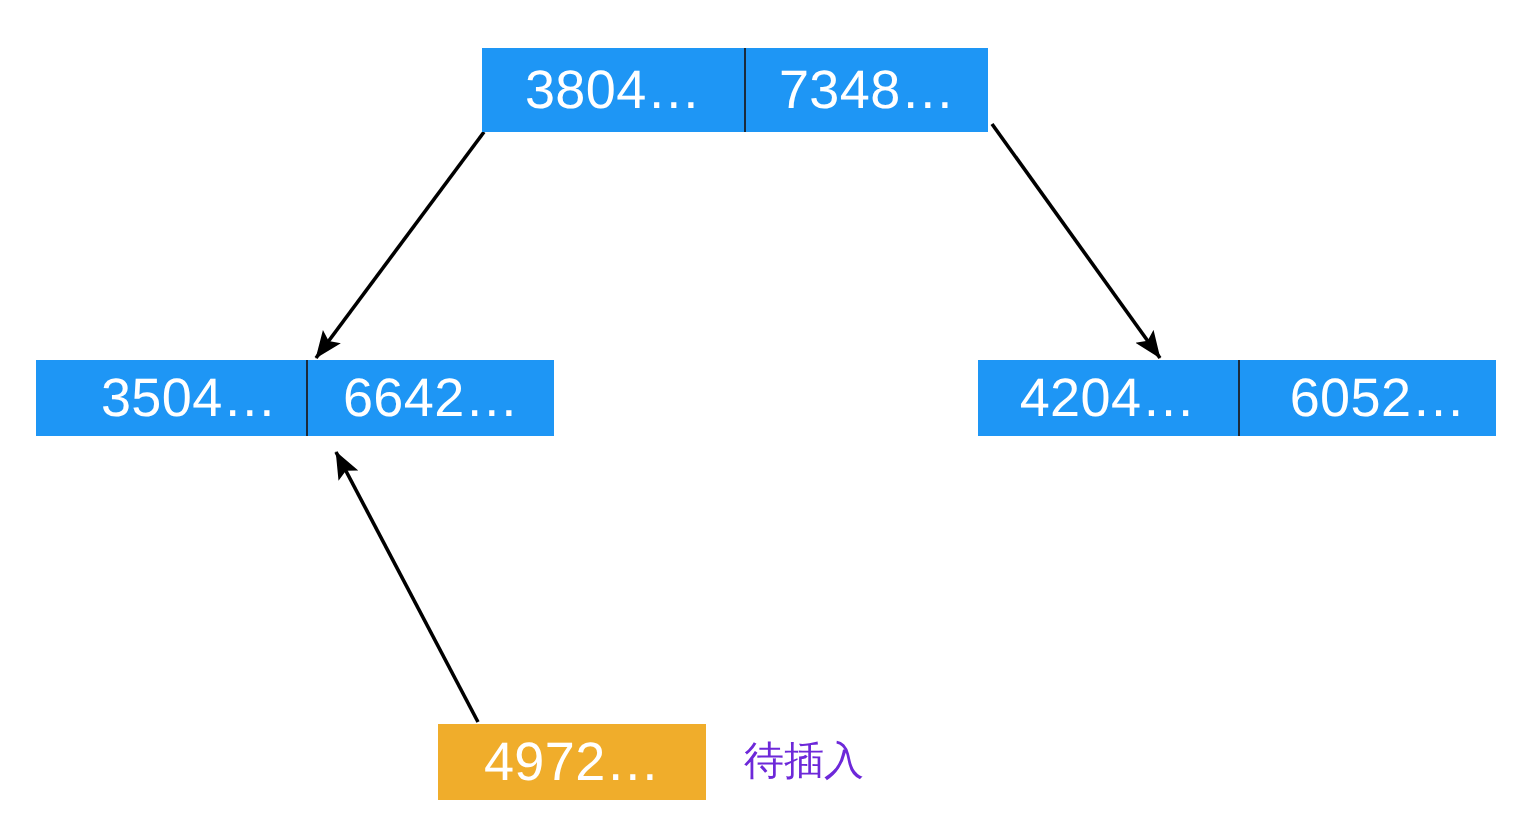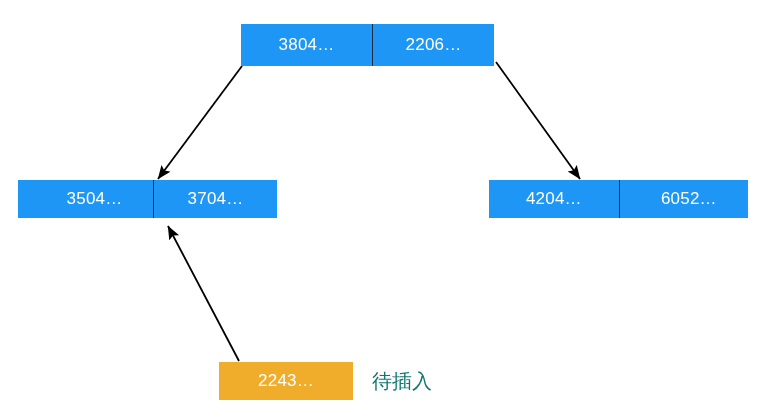--- a/index.html
+++ b/index.html
@@ -32,31 +32,31 @@
     flex-direction: row;
     align-items: stretch;
     box-sizing: border-box;
   }
   .cell {
     display: flex;
     align-items: center;
     justify-content: center;
     box-sizing: border-box;
     color: #ffffff;
-    font-size: 17px;
+    font-size: 27px;
     font-family: "Liberation Sans", "DejaVu Sans", sans-serif;
     letter-spacing: 0.2px;
     white-space: nowrap;
   }
   .cell.divided {
     border-right: 1.5px solid #1b2a3a;
   }
   .label {
     position: absolute;
-    color: #0f766e;
+    color: #6d28d9;
     font-size: 20px;
     font-family: "Liberation Sans", "DejaVu Sans", sans-serif;
     white-space: nowrap;
     line-height: 1;
   }
 </style>
 </head>
 <body>
 
 <div id="canvas">
@@ -70,31 +70,31 @@
     <g id="arrows-group">
         <line x1="242" y1="66" x2="158" y2="179" stroke="#000000" stroke-width="1.8" marker-end="url(#arrowhead)"></line>
         <line x1="496" y1="62" x2="580" y2="179" stroke="#000000" stroke-width="1.8" marker-end="url(#arrowhead)"></line>
         <line x1="239" y1="361" x2="168" y2="226" stroke="#000000" stroke-width="1.8" marker-end="url(#arrowhead)"></line>
       </g>
   </svg>
 
   <div id="nodes-group">
       <div class="node" style="left: 241px; top: 24px; width: 253px; height: 42px; background: rgb(30, 150, 245);">
         <div class="cell divided" style="width: 132px;">3804…</div>
-        <div class="cell" style="width: 121px;">2206…</div>
+        <div class="cell" style="width: 121px;">7348…</div>
       </div>
       <div class="node" style="left: 18px; top: 180px; width: 259px; height: 38px; background: rgb(30, 150, 245);">
         <div class="cell divided" style="width: 136px; padding-left: 18px;">3504…</div>
-        <div class="cell" style="width: 123px;">3704…</div>
+        <div class="cell" style="width: 123px;">6642…</div>
       </div>
       <div class="node" style="left: 489px; top: 180px; width: 259px; height: 38px; background: rgb(30, 150, 245); gap: 10px;">
         <div class="cell divided" style="width: 136px;">4204…</div>
         <div class="cell" style="width: 123px;">6052…</div>
       </div>
       <div class="node" style="left: 219px; top: 362px; width: 134px; height: 38px; background: rgb(240, 173, 43);">
-        <div class="cell" style="width: 134px;">2243…</div>
+        <div class="cell" style="width: 134px;">4972…</div>
       </div>
     </div>
   <div id="labels-group">
       <div class="label" style="left: 372px; top: 371px;">待插入</div>
     </div>
 
 </div>
 
 </body></html>

